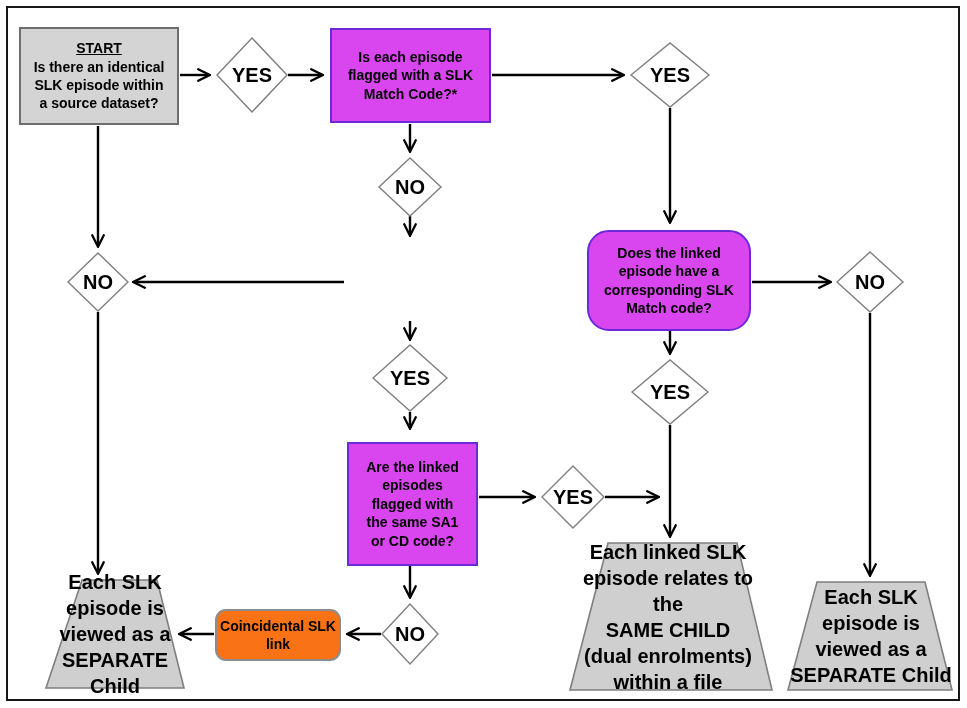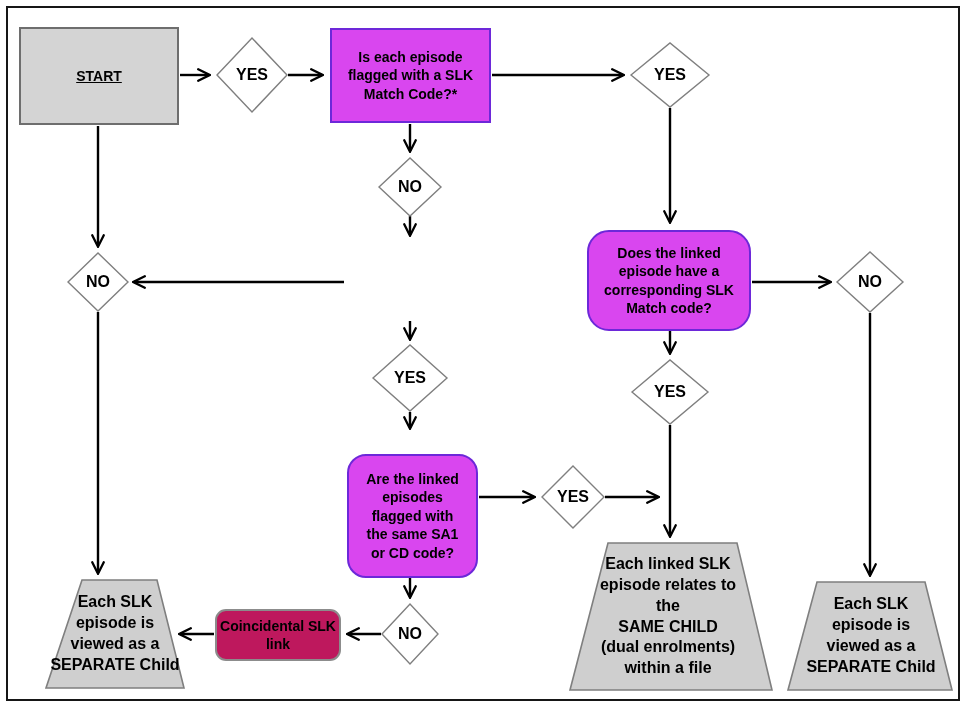--- a/index.html
+++ b/index.html
@@ -5,23 +5,23 @@
   html,body{margin:0;padding:0;background:#fff;}
   .canvas{position:relative;width:967px;height:708px;background:#ffffff;
           font-family:"Liberation Sans",sans-serif;color:#000;overflow:hidden;}
   .frame{position:absolute;left:6px;top:6px;right:7px;bottom:7px;border:2px solid #161616;}
   svg.layer{position:absolute;left:0;top:0;width:967px;height:708px;}
   .box{position:absolute;display:flex;flex-direction:column;align-items:center;justify-content:center;
        text-align:center;font-weight:700;font-size:14px;line-height:1.32;
        white-space:pre-line;box-sizing:border-box;padding:2px;}
   .qbox{background:#d946ef;border:2px solid #6d28d9;}
   .startbox{background:#d4d4d4;border:2px solid #6e6e6e;}
-  .rounded{background:#be185d;border:2px solid #8c8c8c;border-radius:11px;}
+  .rounded{background:#f97316;border:2px solid #8c8c8c;border-radius:11px;}
   .lbl{position:absolute;display:flex;align-items:center;justify-content:center;text-align:center;
-       font-weight:700;font-size:16px;line-height:1.3;white-space:pre-line;pointer-events:none;}
+       font-weight:700;font-size:20px;line-height:1.3;white-space:pre-line;pointer-events:none;}
   .u{text-decoration:underline;}
 </style>
 </head>
 <body>
 
 <div class="canvas">
   <div class="frame"></div>
 
   <svg class="layer" viewBox="0 0 967 708" xmlns="http://www.w3.org/2000/svg">
     <defs>
@@ -67,28 +67,31 @@
 
     <g fill="#cfcfcf" stroke="#7f7f7f" stroke-width="1.6">
       <polygon points="82,580 157,580 184,688 46,688"></polygon>
       <polygon points="608,543 737,543 772,690 570,690"></polygon>
       <polygon points="817,582 925,582 952,690 788,690"></polygon>
     </g>
   </svg>
 
   <div class="box startbox" style="left:19px;top:27px;width:160px;height:98px;">
     <span class="u">START</span>
+    <span>Is there an identical
+SLK episode within
+a source dataset?</span>
   </div>
 
   <div class="box qbox" style="left:330px;top:28px;width:161px;height:95px;">Is each episode
 flagged with a SLK
 Match Code?*</div>
 
 
-  <div class="box qbox" style="left:347px;top:454px;width:131px;height:124px;border-radius:19px;">Are the linked
+  <div class="box qbox" style="left:347px;top:442px;width:131px;height:124px;">Are the linked
 episodes
 flagged with
 the same SA1
 or CD code?</div>
 
   <div class="box qbox" style="left:587px;top:230px;width:164px;height:101px;border-radius:22px;">Does the linked
 episode have a
 corresponding SLK
 Match code?</div>
 

